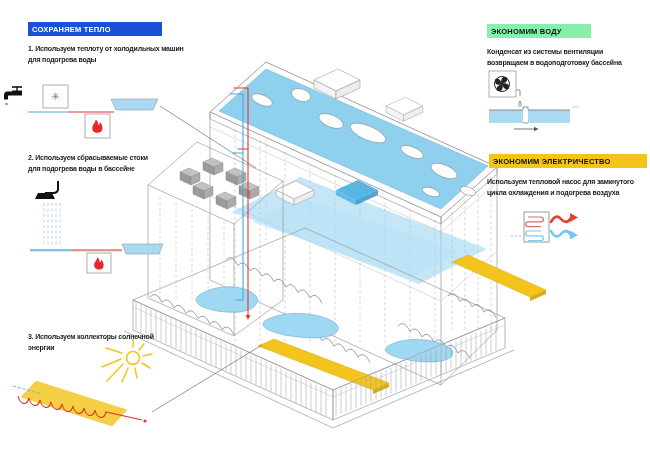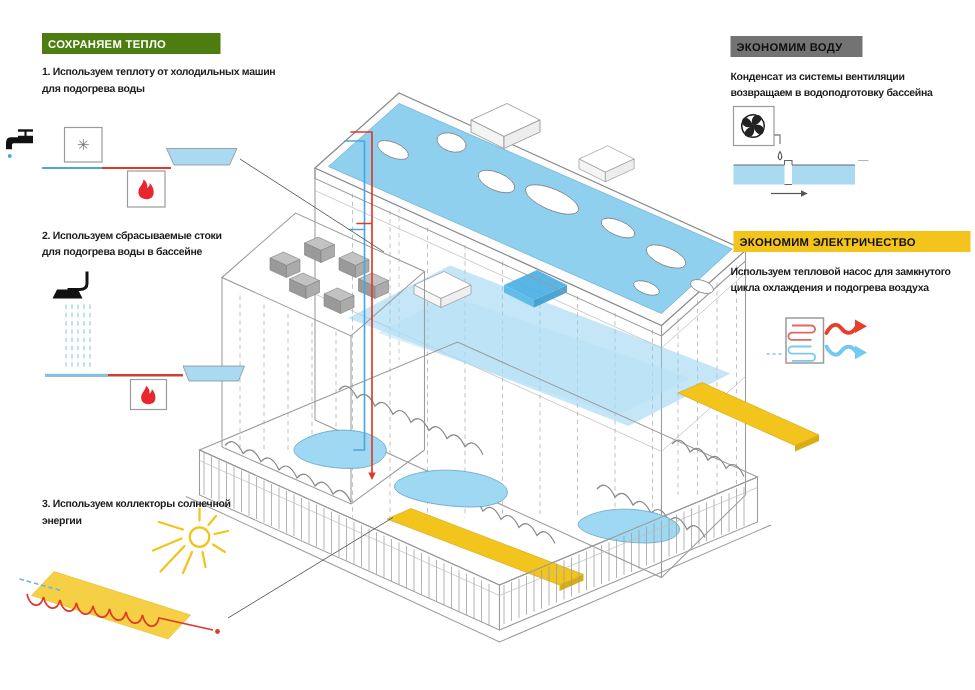--- a/index.html
+++ b/index.html
@@ -1,21 +1,21 @@
 <!DOCTYPE html>
 <html><head>
 <meta charset="utf-8">
 <style>
   html,body{margin:0;padding:0;background:#fff}
   #stage{position:relative;width:650px;height:460px;background:#ffffff;overflow:hidden;
          font-family:"Liberation Sans",sans-serif}
   .banner{position:absolute;font-weight:bold;font-size:7.5px;letter-spacing:.2px;
           padding:3px 4px 2px 4px;white-space:nowrap;box-sizing:border-box}
-  .b-red{background:#4d7c0f;color:#ffffff;width:119px}
-  .b-blue{background:#737373;color:#101010;width:88px}
+  .b-red{background:#1d4ed8;color:#ffffff;width:134px}
+  .b-blue{background:#86efac;color:#101010;width:104px}
   .b-yellow{background:#f3c51c;color:#101010;width:158px}
   .note{position:absolute;font-size:7px;font-weight:bold;line-height:11px;color:#1c1c1c;
         letter-spacing:-0.2px;white-space:nowrap}
   svg.scene{position:absolute;left:0;top:0}
   .g9{stroke:#9b9b9b;fill:none;stroke-width:.7}
   .g9t{stroke:#bdbdbd;fill:none;stroke-width:.5}
   .gdk{stroke:#555;fill:none;stroke-width:.6}
   [data-hatch] line{stroke:#9b9b9b;stroke-width:.5}
   g.dashed line{stroke:#adadad;stroke-width:.5;stroke-dasharray:3,2.5}
 </style>

